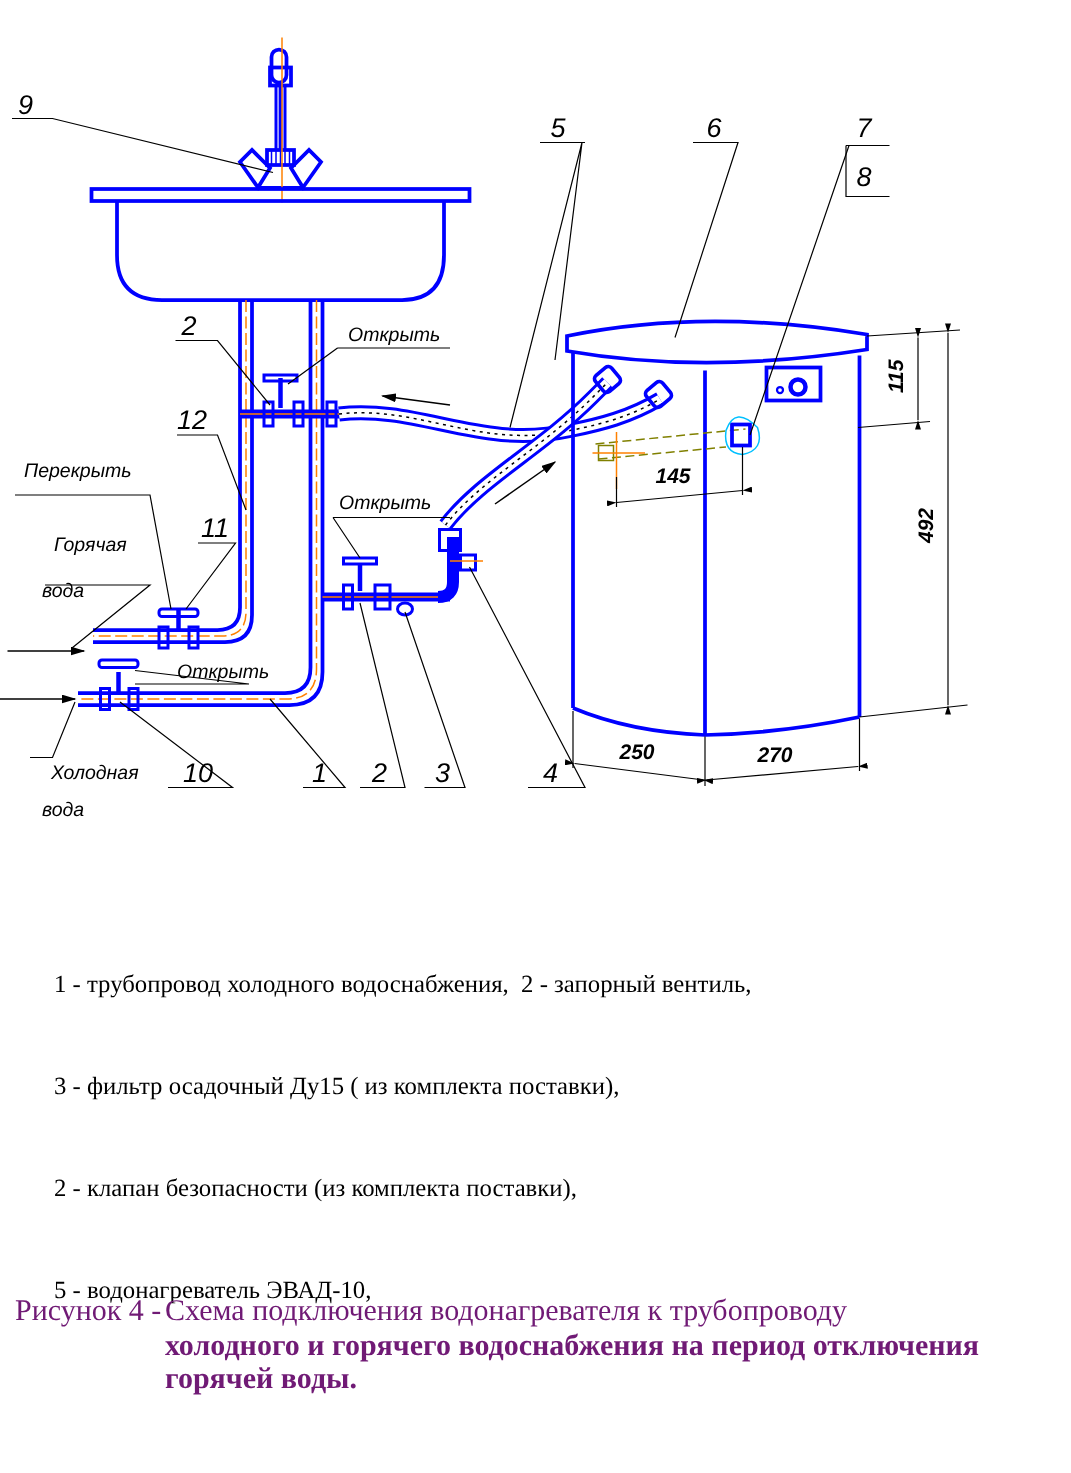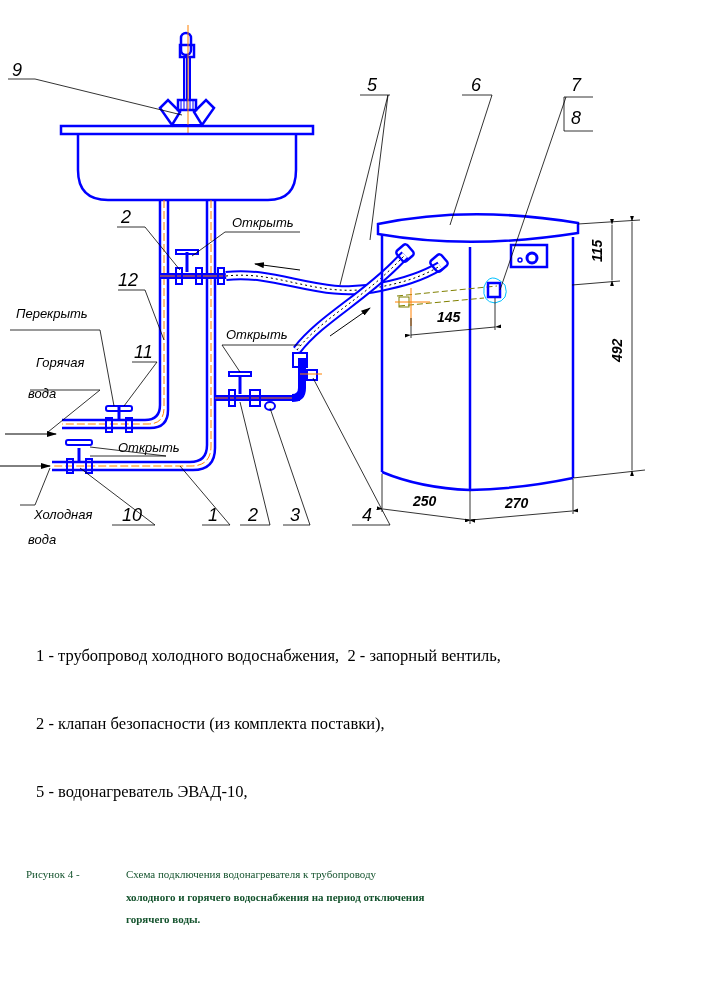--- a/index.html
+++ b/index.html
@@ -4,21 +4,21 @@
 <style>
   html,body{margin:0;padding:0;background:#ffffff;}
   body{width:714px;height:982px;position:relative;overflow:hidden;font-family:"Liberation Serif",serif;}
   #diagram{position:absolute;left:0;top:0;width:714px;height:580px;}
   .lbl{font-family:"Liberation Sans",sans-serif;font-style:italic;fill:#000;}
   .num{font-size:18px;}
   .note{font-size:13px;}
   .dim{font-size:14px;font-weight:bold;}
   .legend{position:absolute;left:36px;top:600px;font-size:16.5px;line-height:22.6px;color:#000;white-space:pre;}
   .legend div{height:22.6px;}
-  .caption{position:absolute;left:26px;top:863px;font-size:11px;line-height:22.6px;color:#14532d;}
+  .caption{position:absolute;left:10px;top:863px;font-size:20px;line-height:22.6px;color:#701a75;}
   .caption .row{display:flex;}
   .caption .lead{width:100px;white-space:pre;}
   .caption .indent{padding-left:100px;font-weight:bold;}
 </style>
 </head>
 <body>
 
 <svg id="diagram" viewBox="0 0 714 580" xmlns="http://www.w3.org/2000/svg">
   <defs>
     <marker id="arr" markerWidth="10" markerHeight="6" refX="9" refY="3" orient="auto">
@@ -196,29 +196,30 @@
   <text class="lbl note" x="118" y="452">Открыть</text>
   <text class="lbl note" x="16" y="318">Перекрыть</text>
   <text class="lbl note" x="36" y="367">Горячая</text>
   <text class="lbl note" x="28" y="398">вода</text>
   <text class="lbl note" x="34" y="519">Холодная</text>
   <text class="lbl note" x="28" y="544">вода</text>
 </svg>
 
 <div class="legend">
   <div>1 - трубопровод холодного водоснабжения,  2 - запорный вентиль,</div>
+  <div>3 - фильтр осадочный Ду15 ( из комплекта поставки),</div>
   <div>2 - клапан безопасности (из комплекта поставки),</div>
   <div>5 - водонагреватель ЭВАД-10,</div>
   
   
   
   
   
 </div>
 
 <div class="caption">
   <div class="row">
     <span class="lead">Рисунок 4 - </span>
     <span>Схема подключения водонагревателя к трубопроводу</span>
   </div>
   <div class="indent">холодного и горячего водоснабжения на период отключения</div>
-  <div class="indent">горячего воды.</div>
+  <div class="indent">горячей воды.</div>
 </div>
 
 </body></html>

